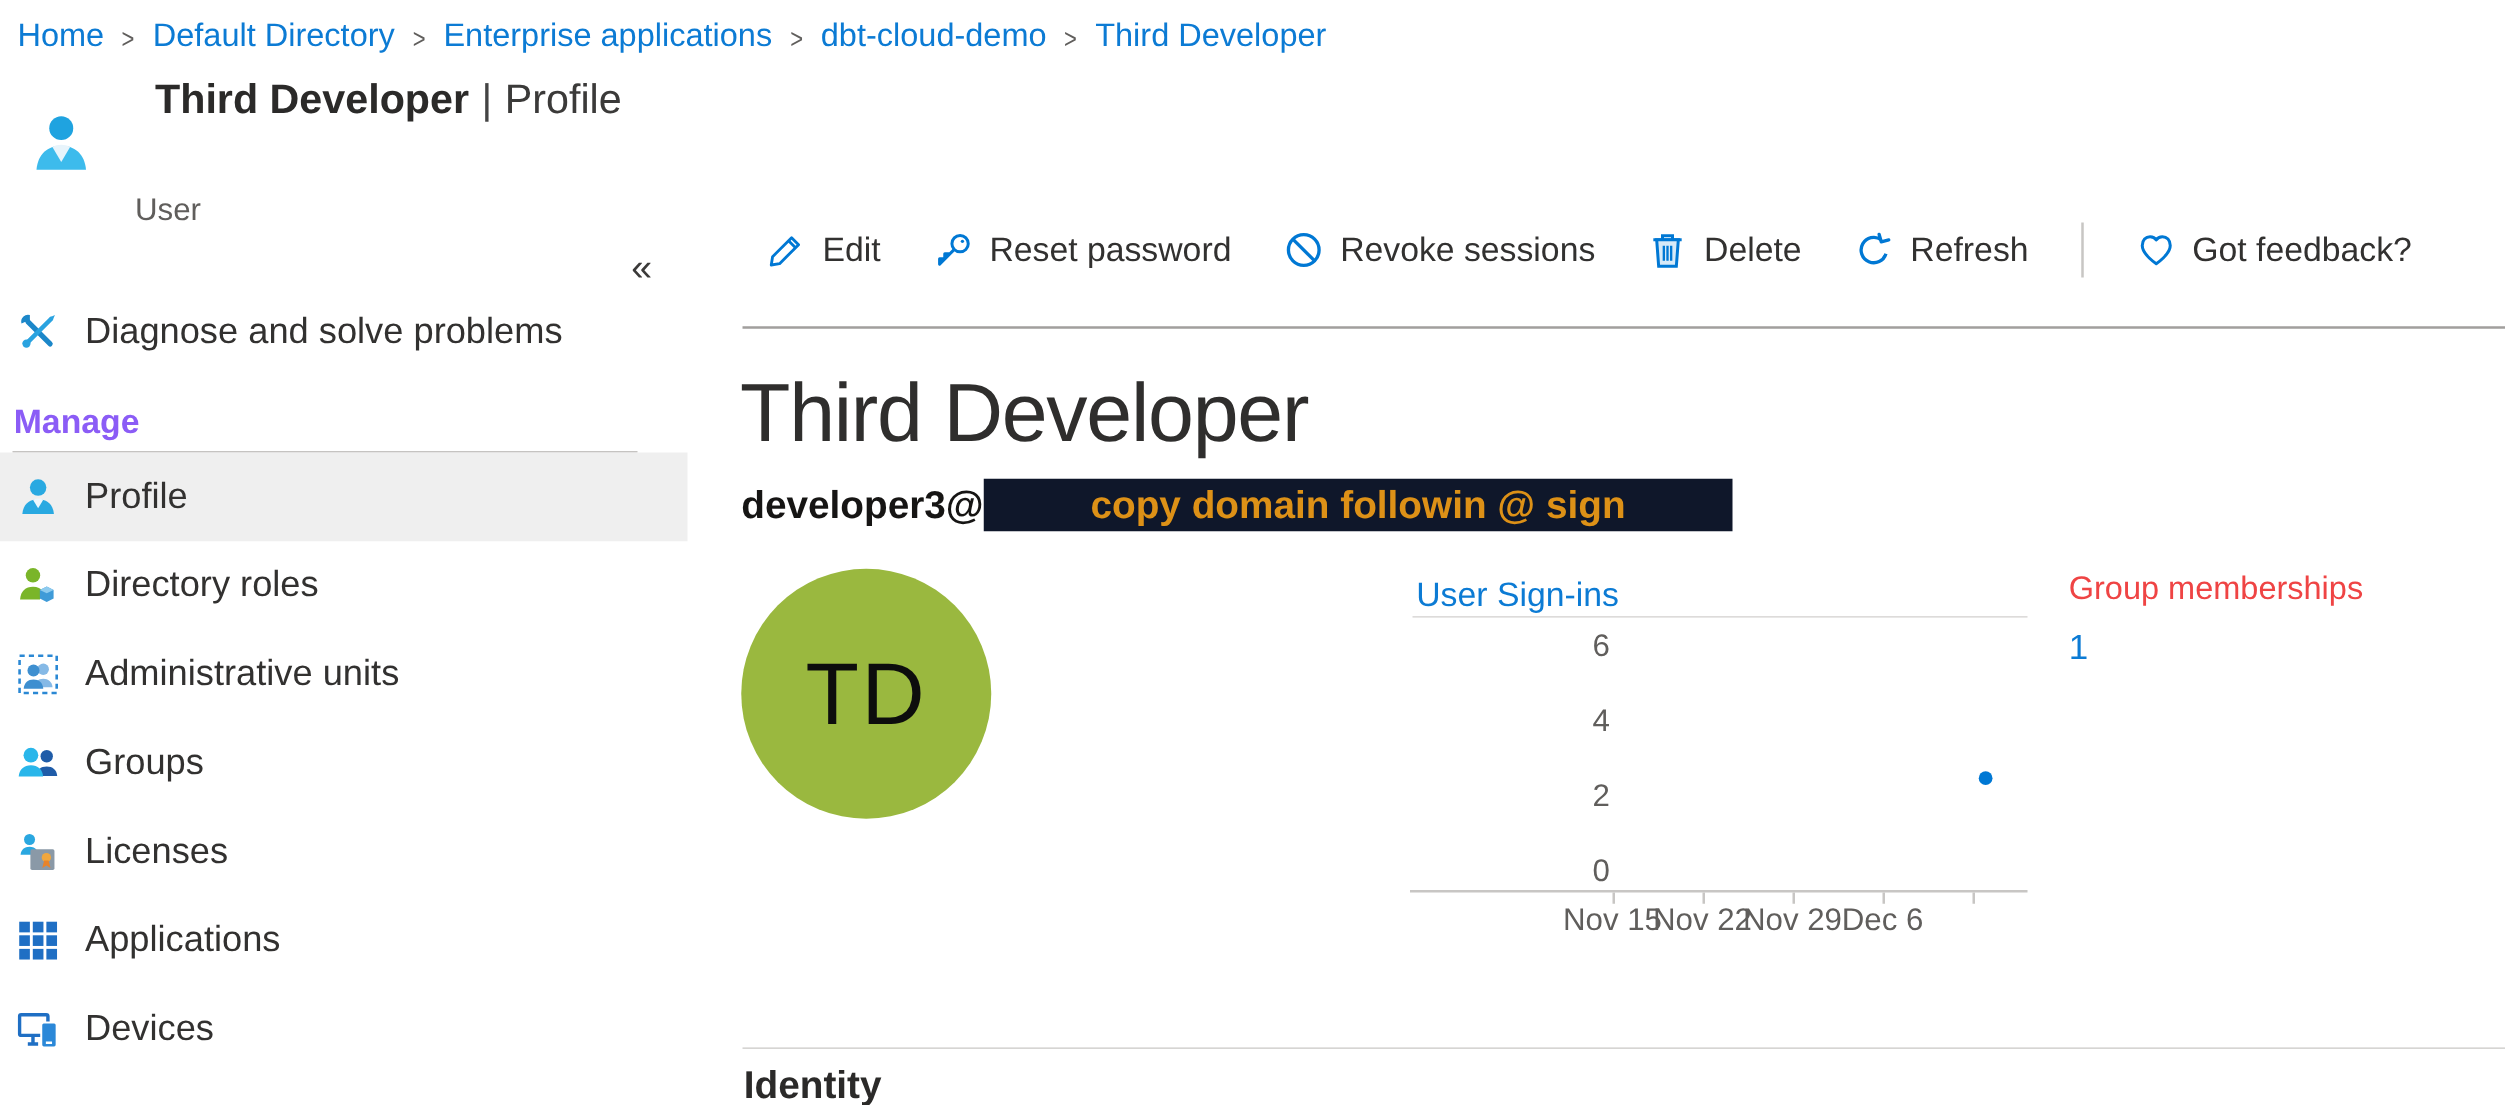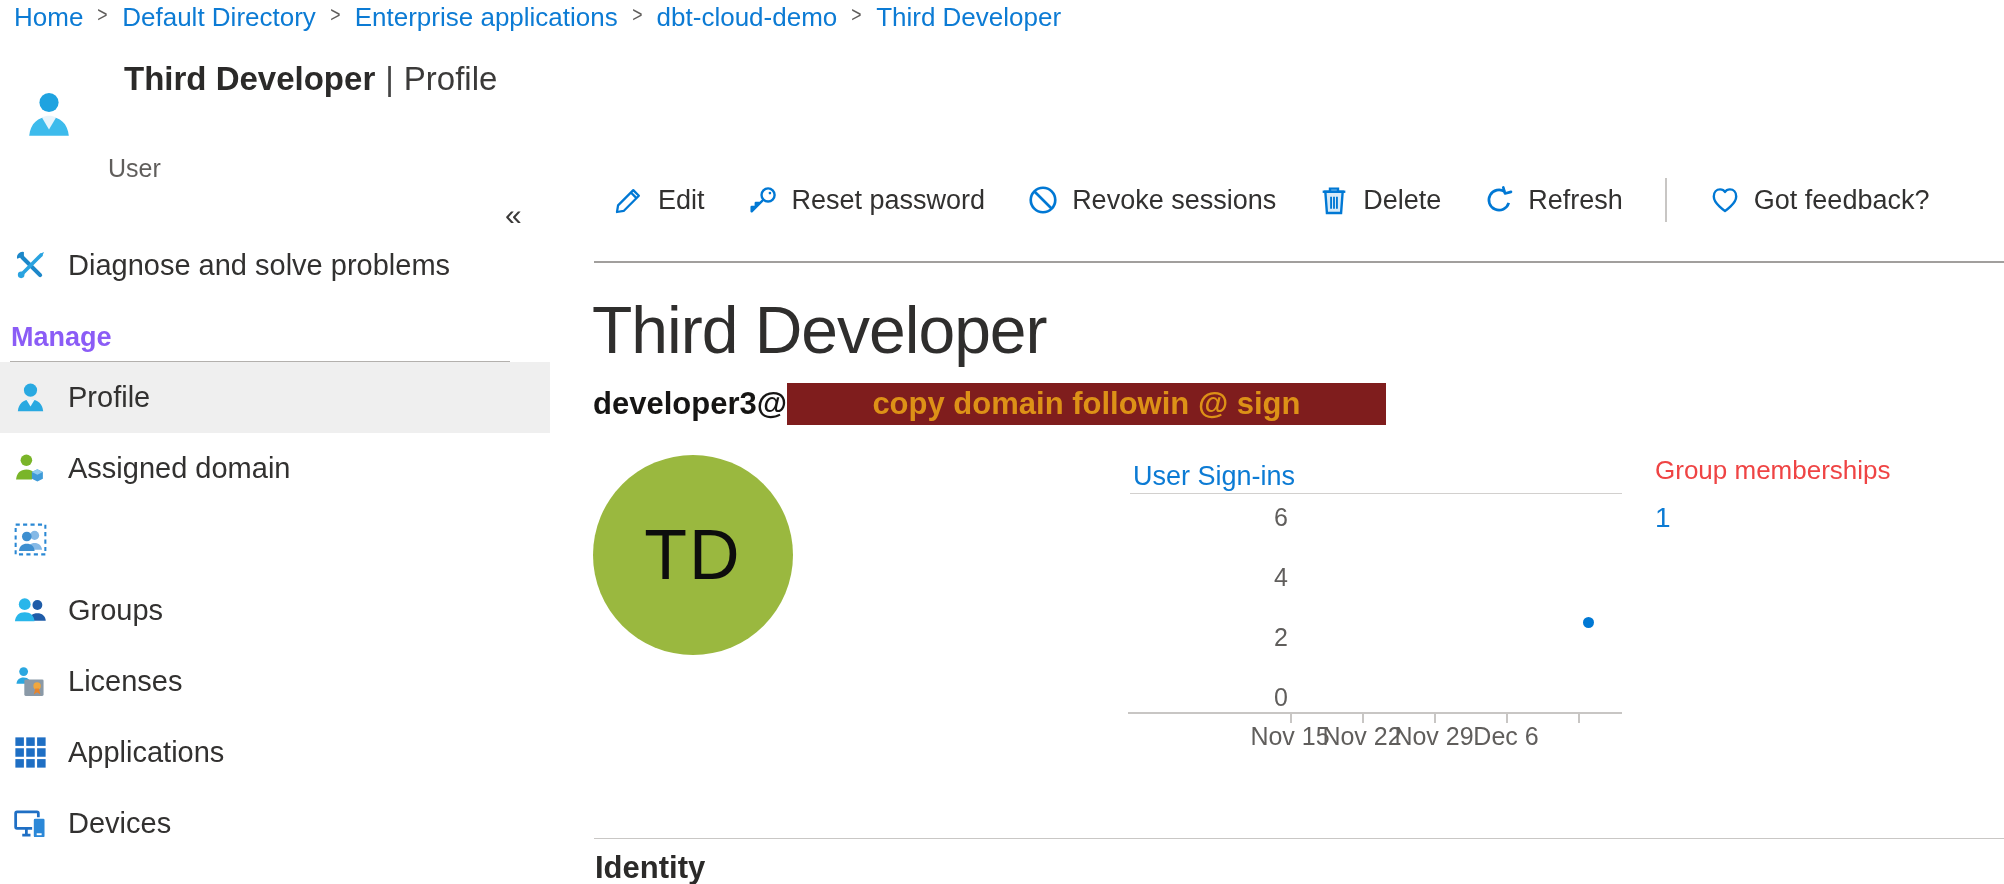--- a/index.html
+++ b/index.html
@@ -1,21 +1,21 @@
 <!DOCTYPE html>
 <html><head>
 <meta charset="utf-8">
 <style>
   * { margin:0; padding:0; box-sizing:border-box; }
   html,body { width:2004px; height:884px; background:#fff; overflow:hidden;
               font-family:"Liberation Sans", sans-serif; color:#323130; }
   .screen { position:relative; width:2004px; height:884px; }
 
   
-  .breadcrumb { position:absolute; left:14px; top:2px; display:flex; align-items:flex-start;
+  .breadcrumb { position:absolute; left:14px; top:13px; display:flex; align-items:flex-end;
                 font-size:26px; white-space:nowrap; }
   .breadcrumb a { color:#0c7bd4; text-decoration:none; cursor:pointer; }
   .breadcrumb .sep { color:#605e5c; font-size:22px; padding:0 13px; transform:scaleX(.8); }
 
   
   .hdr-icon { position:absolute; left:24px; top:80px; width:50px; height:70px; }
   .hdr-title { position:absolute; left:124px; top:60px; font-size:33px; white-space:nowrap; }
   .hdr-title .bold { font-weight:700; color:#2b2a29; }
   .hdr-title .pipe { font-weight:400; color:#444; padding:0 10px; }
   .hdr-title .section { font-weight:400; color:#3b3a39; }
@@ -119,30 +119,31 @@
             </svg></span>
           <span class="lbl">Profile</span>
         </div>
         <div class="nav-row">
           <span class="ic"><svg viewBox="0 0 24 24" width="100%" height="100%">
               <circle cx="9" cy="6" r="4.2" fill="#7ab529"></circle>
               <path d="M1.5 20c.4-4.8 3.2-7.3 7.5-7.3 2.6 0 4.7 1 6 2.7l-2 4.6z" fill="#7ab529"></path>
               <path d="M13 14.5l4-2 4 2v5l-4 2-4-2z" fill="#3f9bd8"></path>
               <path d="M13 14.5l4-2 4 2-4 2z" fill="#8ecbef"></path>
             </svg></span>
-          <span class="lbl">Assigned domain</span>
+          <span class="lbl">Directory roles</span>
         </div>
         <div class="nav-row">
           <span class="ic"><svg viewBox="0 0 24 24" width="100%" height="100%">
               <rect x="1.2" y="1.2" width="21.6" height="21.6" fill="none" stroke="#2a88d4" stroke-width="1.5" stroke-dasharray="3 2.4"></rect>
               <circle cx="15" cy="9" r="3.3" fill="#85b9e6"></circle>
               <path d="M9.6 19.5c.3-3.3 2.5-5 5.4-5s5.1 1.7 5.4 5z" fill="#85b9e6"></path>
               <circle cx="9.3" cy="9.8" r="3.5" fill="#3e8fd0"></circle>
               <path d="M3.6 20.3c.3-3.5 2.6-5.3 5.7-5.3s5.4 1.8 5.7 5.3z" fill="#3e8fd0"></path>
             </svg></span>
+          <span class="lbl">Administrative units</span>
         </div>
         <div class="nav-row">
           <span class="ic"><svg viewBox="0 0 24 24" width="100%" height="100%">
               <circle cx="17" cy="8" r="3.6" fill="#1f5ca8"></circle>
               <path d="M10.8 19.5c.3-3.6 2.7-5.5 6.2-5.5 3.4 0 5.8 1.9 6.1 5.5z" fill="#1f5ca8"></path>
               <circle cx="7.8" cy="7.4" r="4.3" fill="#29b6ea"></circle>
               <path d="M.7 19.8C1 15.7 3.8 13.3 7.8 13.3s6.8 2.4 7.1 6.5z" fill="#29b6ea"></path>
             </svg></span>
           <span class="lbl">Groups</span>
         </div>
@@ -230,21 +231,21 @@
           </svg></span>
         <span class="lbl">Got feedback?</span>
       </div>
     </div>
   <div class="toolbar-divider"></div>
 
   <div class="display-name">Third Developer</div>
 
   <div class="upn-line">
     <span class="upn-prefix">developer3@</span>
-    <span class="redaction" id="redaction" style="background: #7f1d1d; color: rgb(221, 145, 23);">copy domain followin @ sign</span>
+    <span class="redaction" id="redaction" style="background: #0f172a; color: rgb(221, 145, 23);">copy domain followin @ sign</span>
   </div>
 
   <div class="avatar" id="avatar" style="background: rgb(154, 184, 63);">TD</div>
 
   <div class="chart" id="chart">
     <a class="chart-title">User Sign-ins</a>
     <div class="chart-topline"></div>
     <div class="xaxis"></div>
   <div class="ylab" style="left: 0px; top: 52px;">6</div>
       <div class="ylab" style="left: 0px; top: 112px;">4</div>

